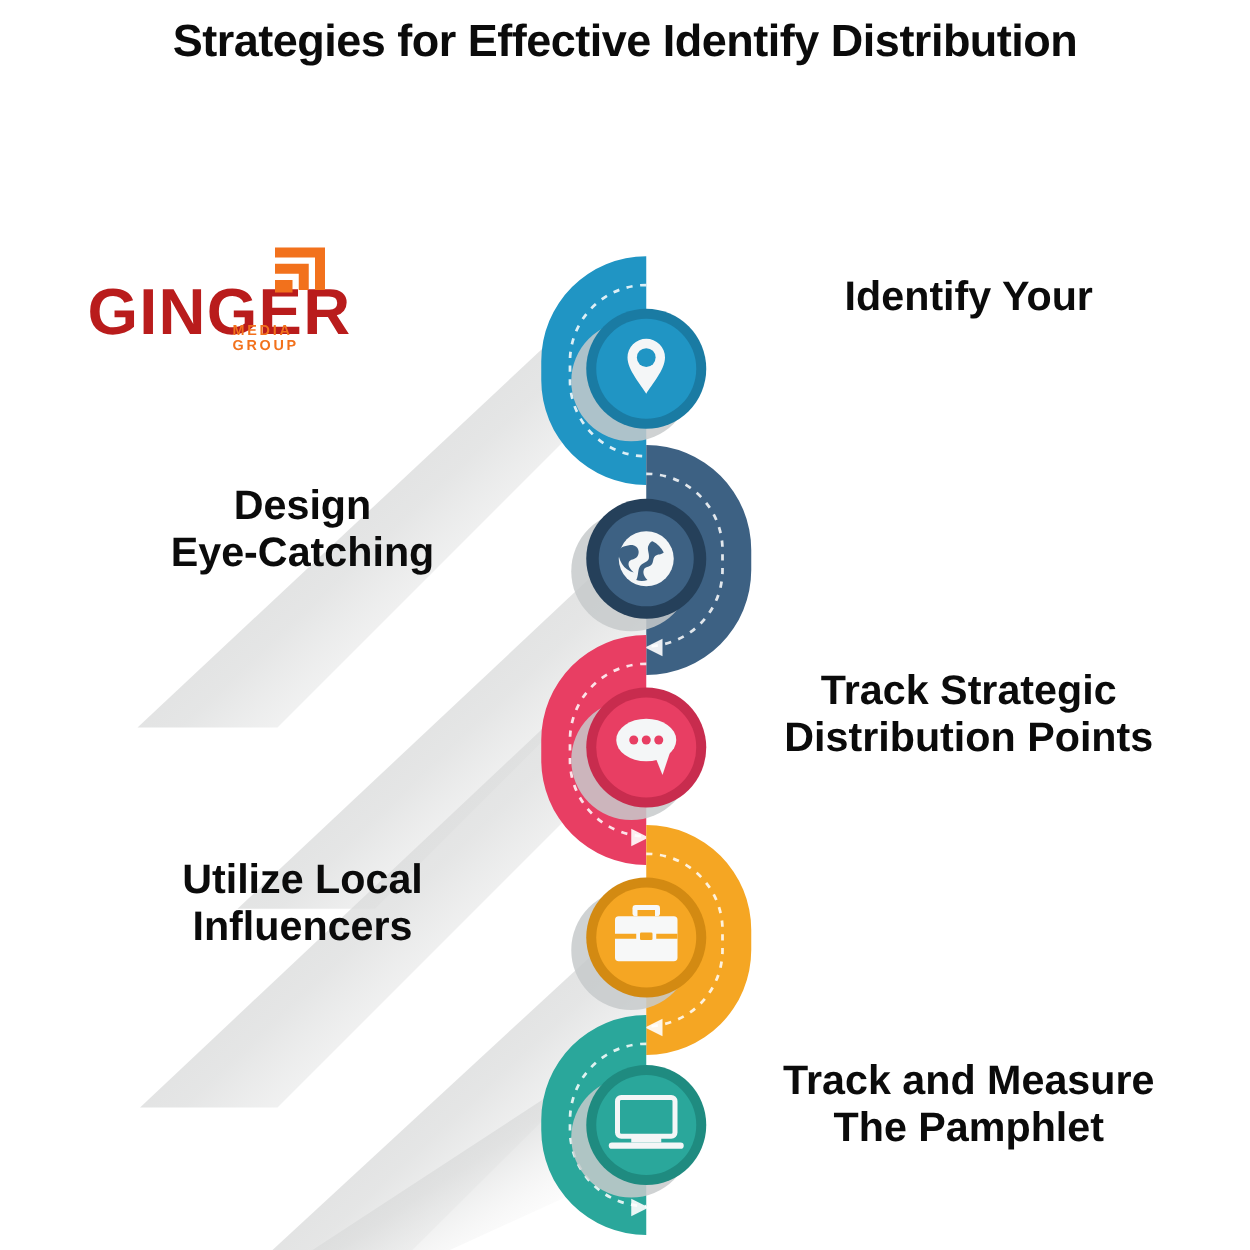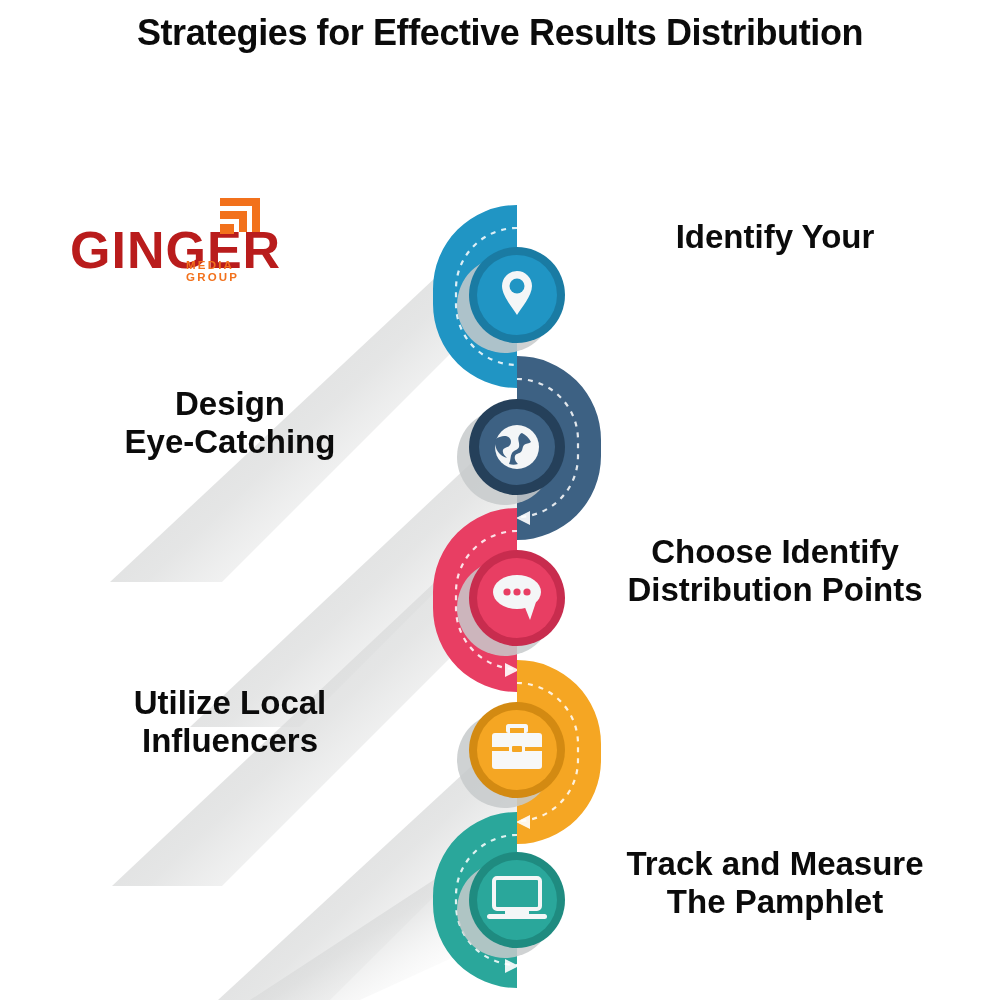--- a/index.html
+++ b/index.html
@@ -87,33 +87,33 @@
     position: absolute;
     font-weight: bold;
     font-size: 33px;
     line-height: 1.15;
     color: #0b0b0b;
     font-family: "Liberation Sans", sans-serif;
     white-space: nowrap;
   }
   .step-label .lbl-line { display: block; }
   .step-label.side-right { left: 560px; text-align: center; width: 430px; }
-  .step-label.side-left  { left: 10px;  text-align: center; width: 440px; }
+  .step-label.side-left  { left: 22px;  text-align: center; width: 440px; }
 
   #step-label-0 { top: 218px; }
   #step-label-1 { top: 385px; }
   #step-label-2 { top: 533px; }
   #step-label-3 { top: 684px; }
   #step-label-4 { top: 845px; }
 </style>
 </head>
 <body>
 
 <div id="infographic-title">
-  <span class="title-line">Strategies for Effective Results Distribution</span>
+  <span class="title-line">Strategies for Effective Identify Distribution</span>
 </div>
 
 <div id="brand-logo">
   <span class="logo-wordmark">GINGER</span>
   <span class="logo-tagline">MEDIA GROUP</span>
   <span class="logo-mark">
     <svg viewBox="0 0 46 42" width="46" height="42">
 
       <path d="M4 2 H44 V36 H36 V10 H4 Z" fill="#f2711c"></path>
 
@@ -305,21 +305,21 @@
 <div class="step-label side-right" id="step-label-0">
   <span class="lbl-line">Identify Your</span>
 </div>
 
 <div class="step-label side-left" id="step-label-1">
   <span class="lbl-line">Design</span>
   <span class="lbl-line">Eye-Catching</span>
 </div>
 
 <div class="step-label side-right" id="step-label-2">
-  <span class="lbl-line">Choose Identify</span>
+  <span class="lbl-line">Track Strategic</span>
   <span class="lbl-line">Distribution Points</span>
 </div>
 
 <div class="step-label side-left" id="step-label-3">
   <span class="lbl-line">Utilize Local</span>
   <span class="lbl-line">Influencers</span>
 </div>
 
 <div class="step-label side-right" id="step-label-4">
   <span class="lbl-line">Track and Measure</span>

